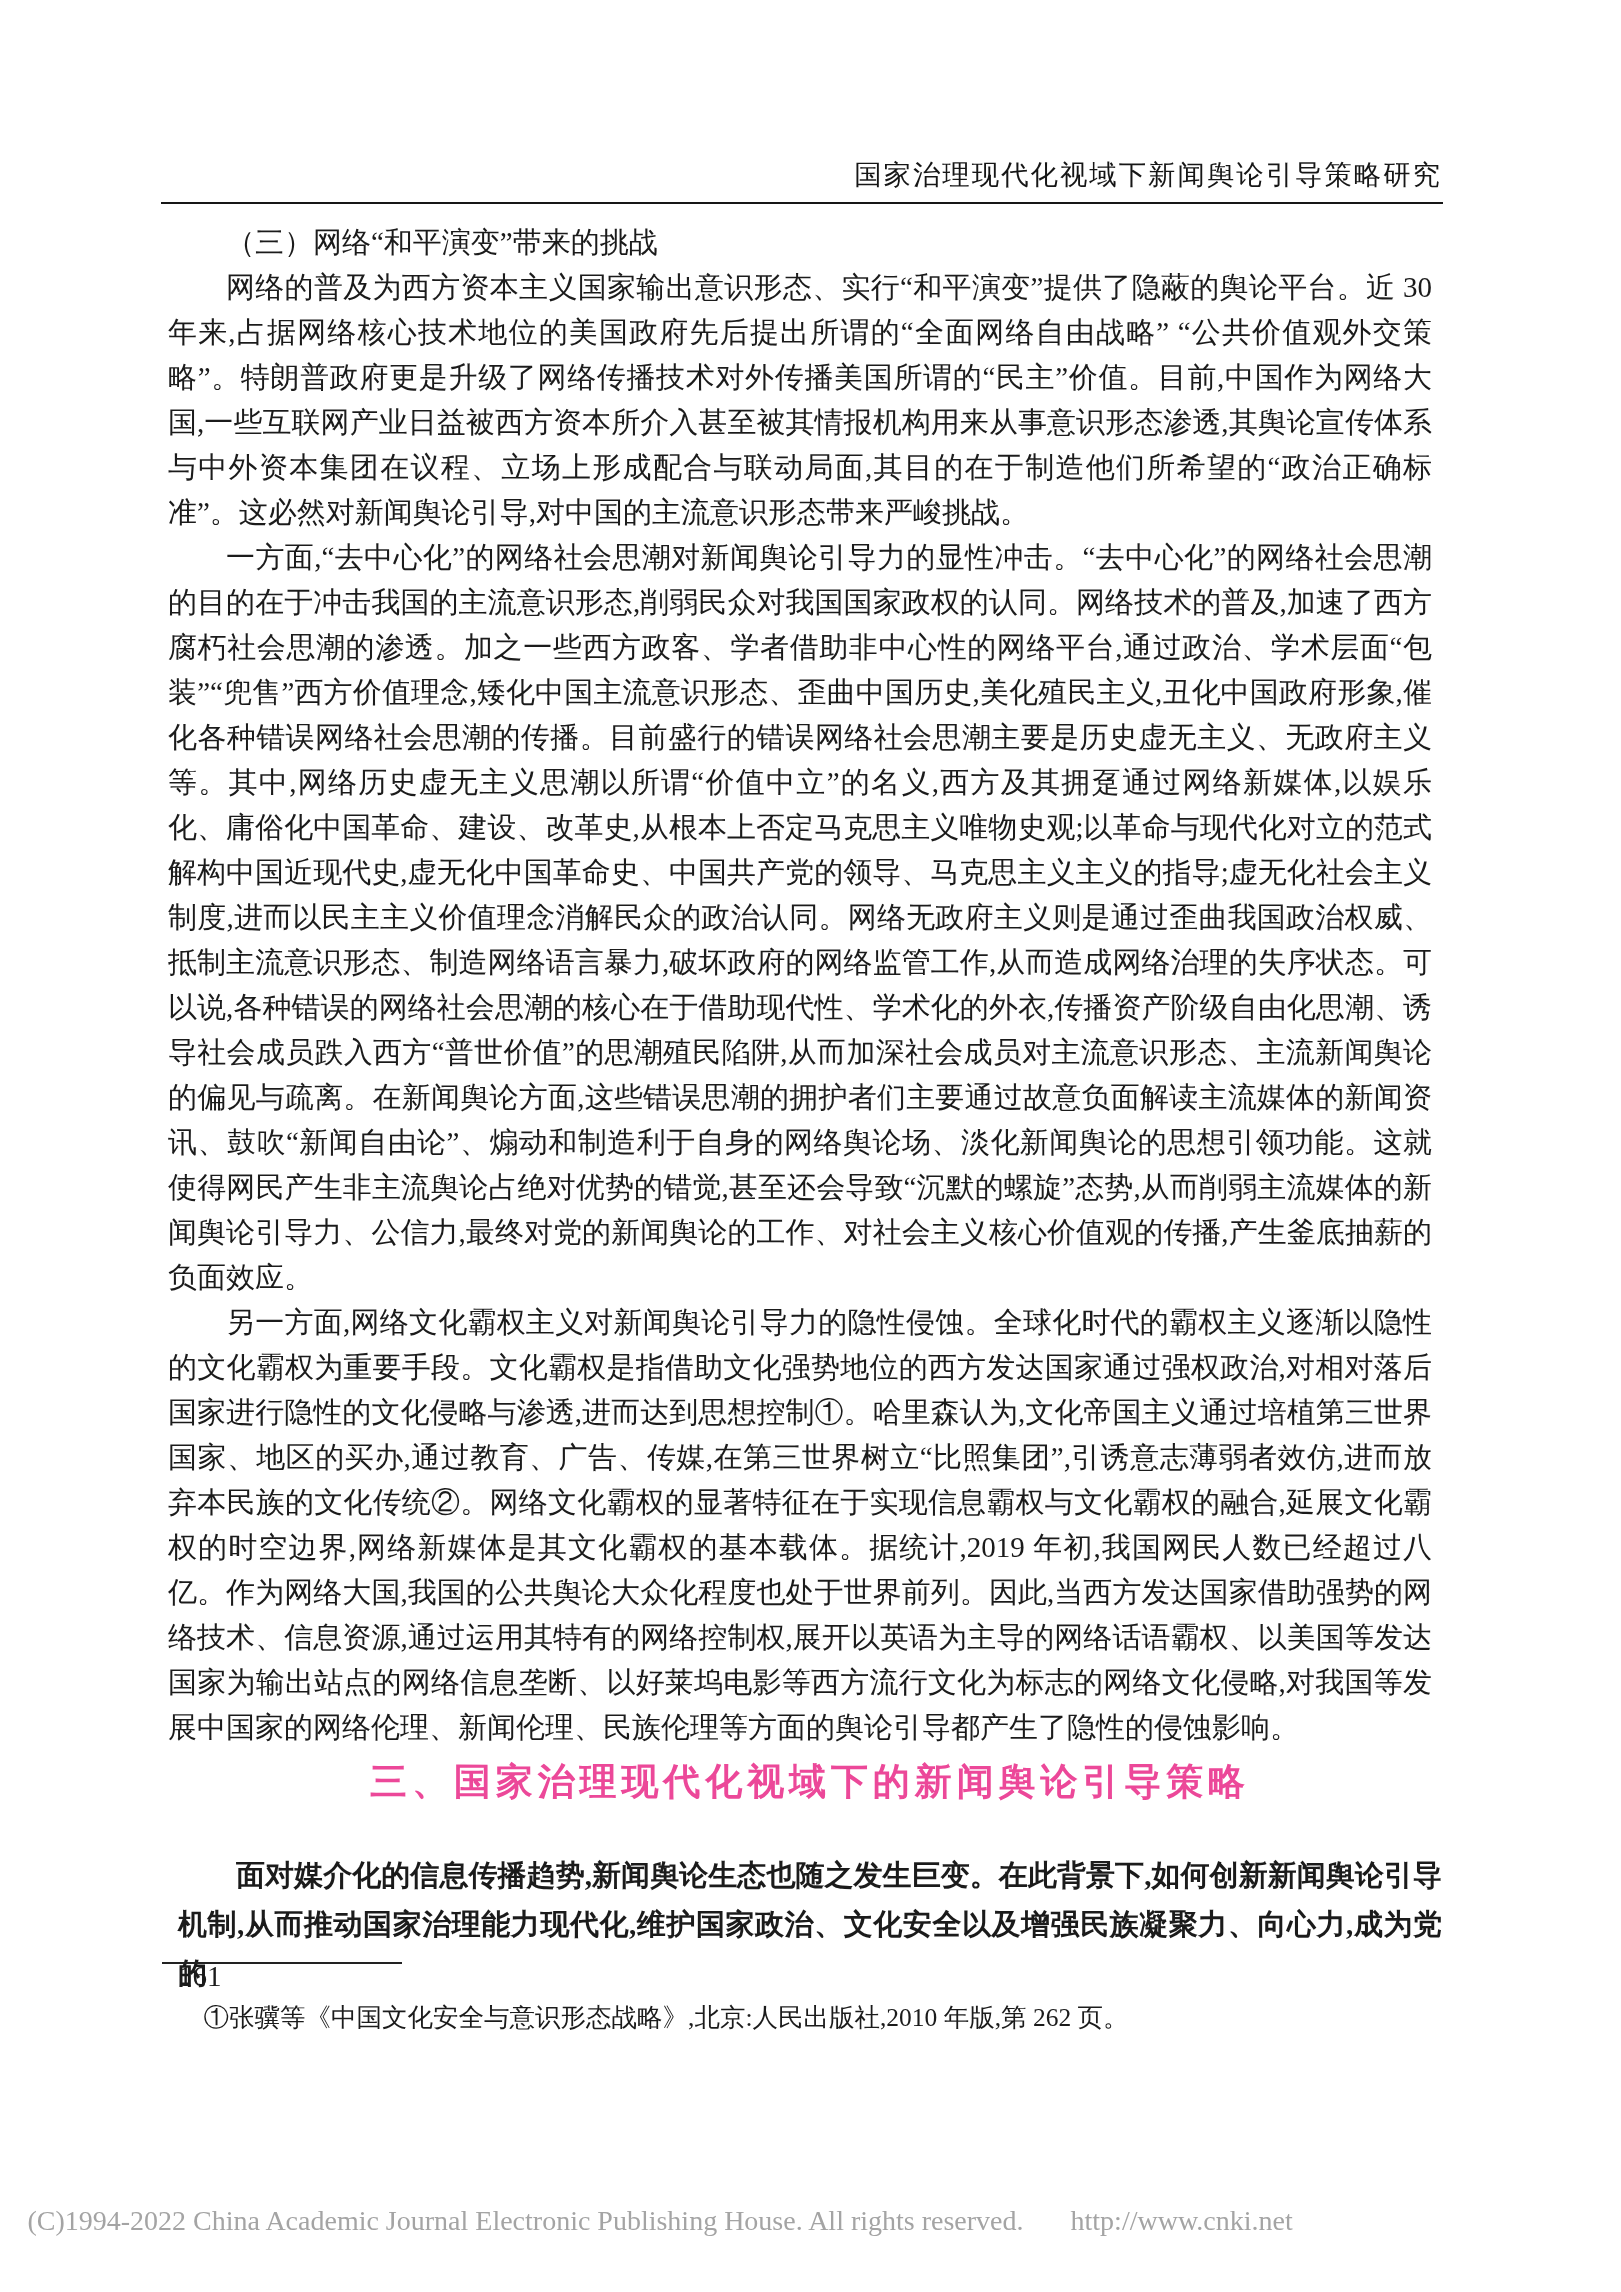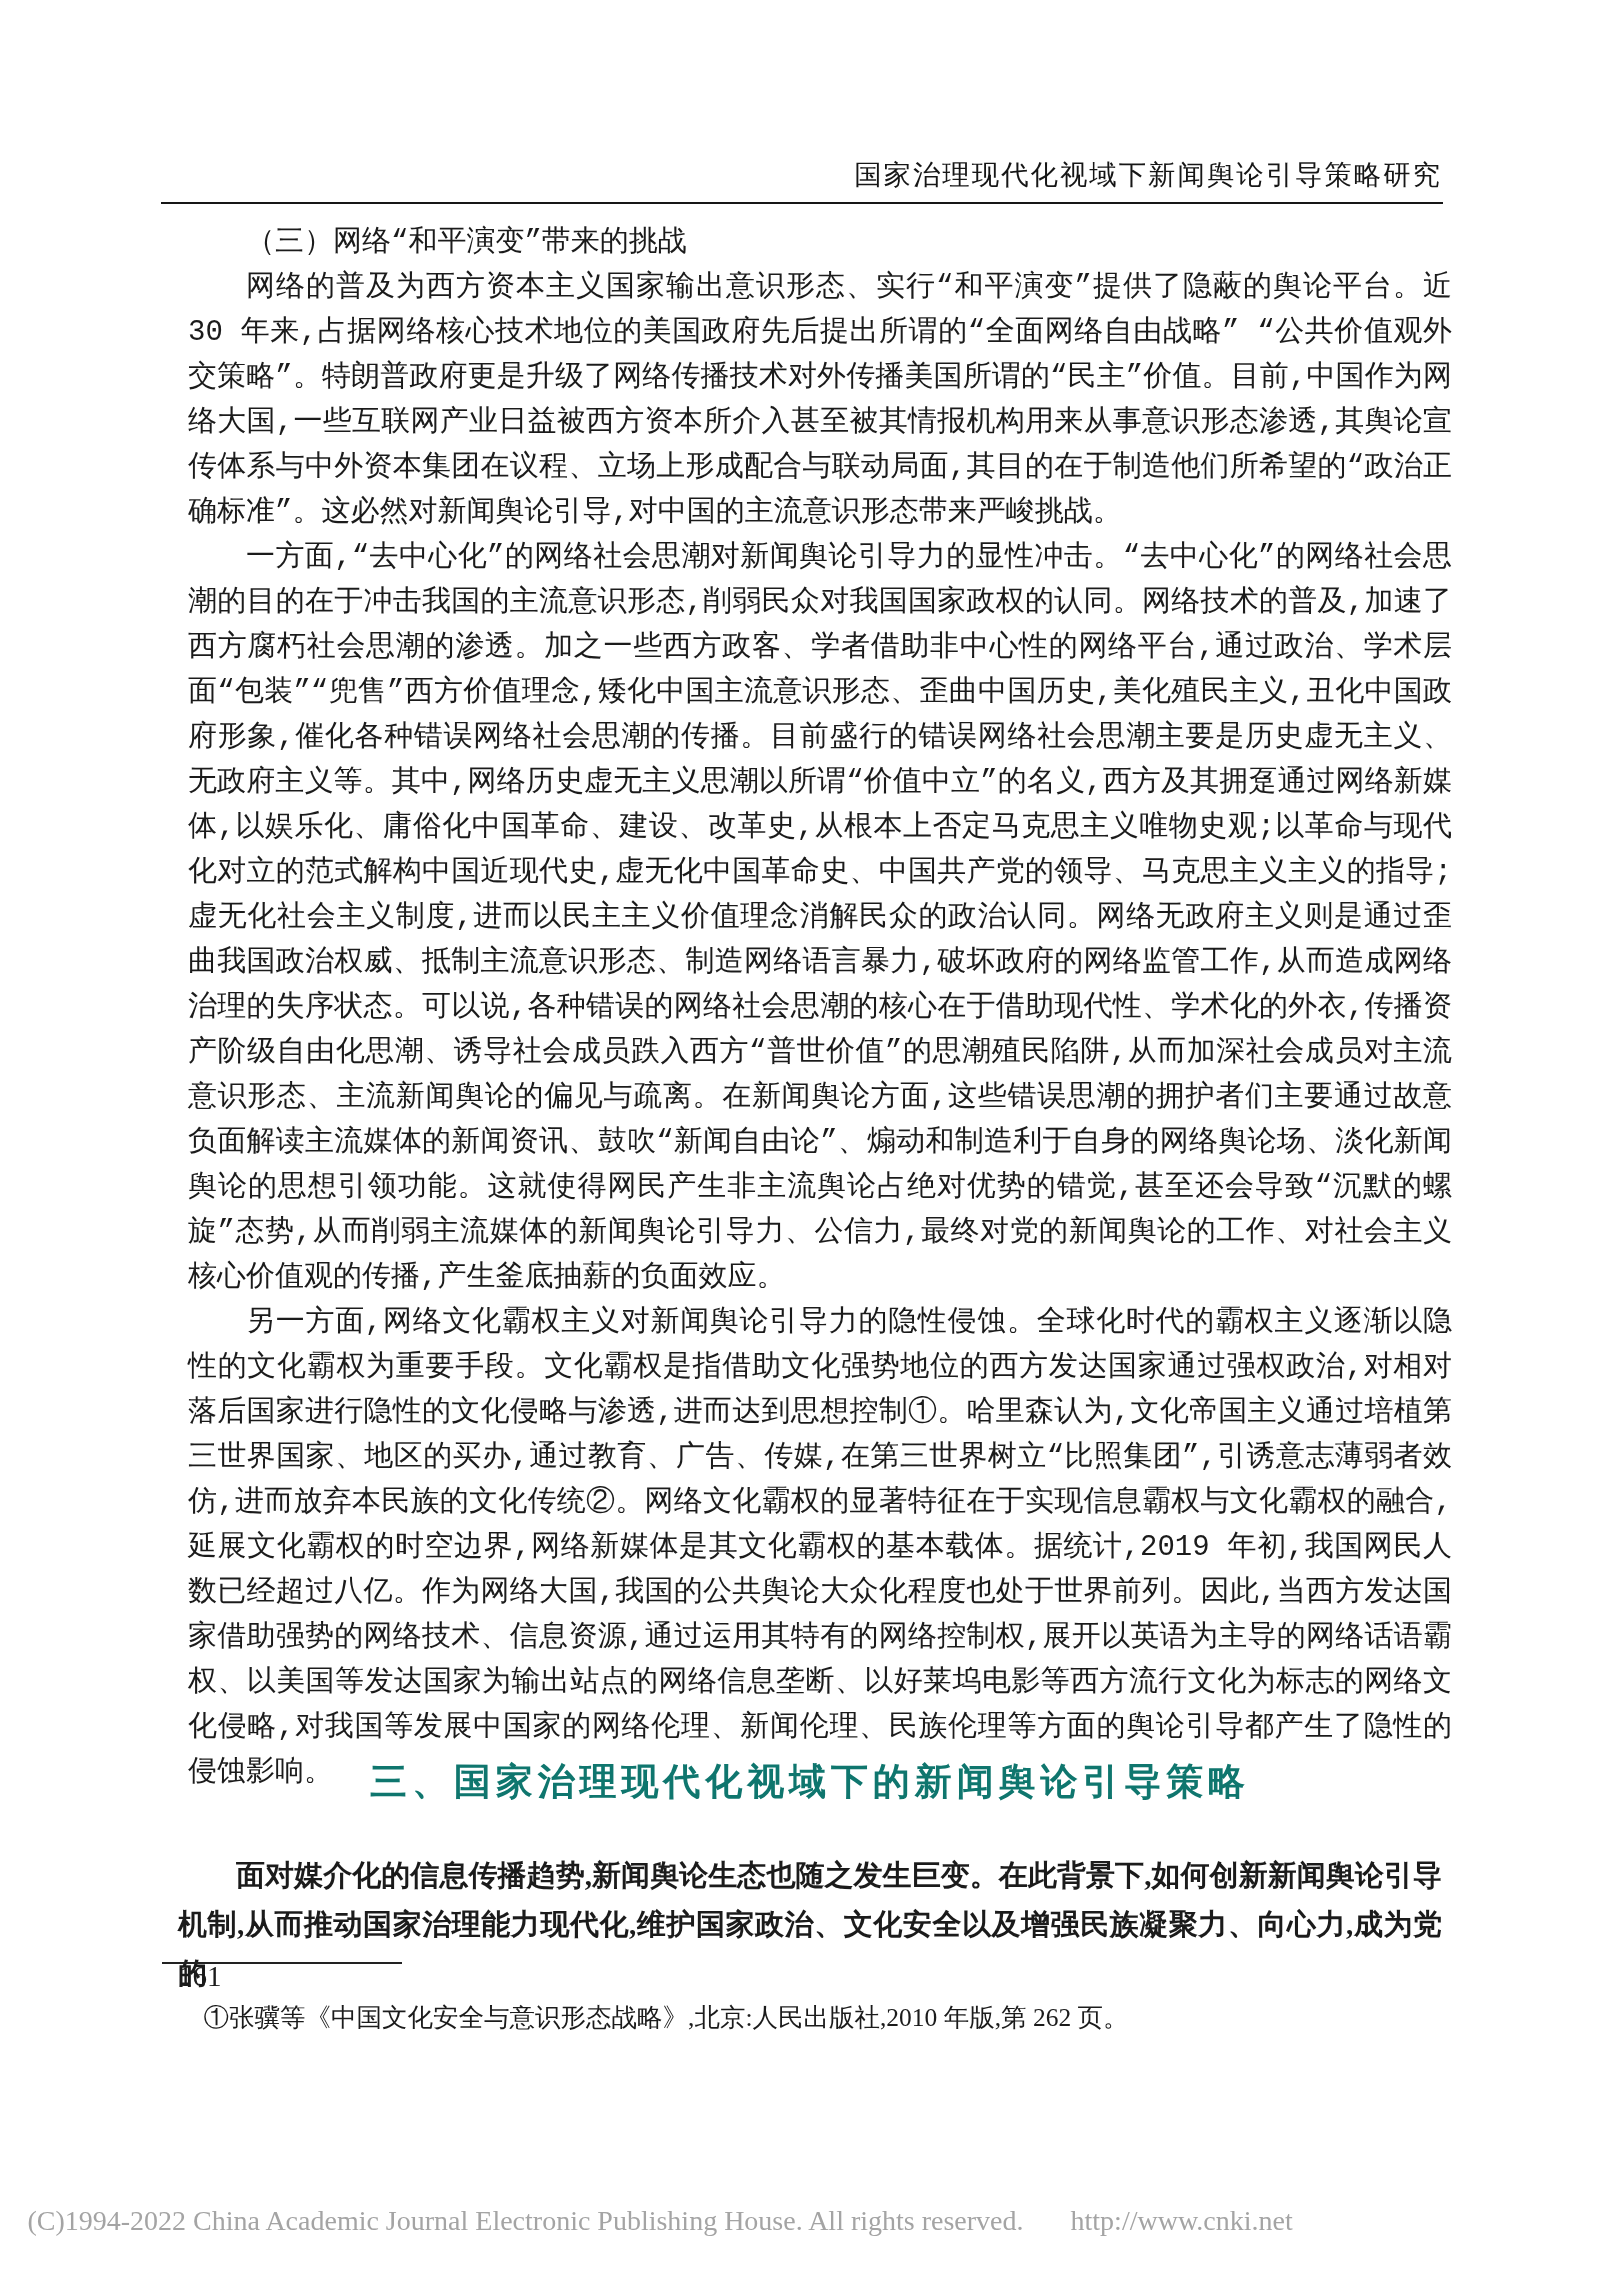--- a/index.html
+++ b/index.html
@@ -19,34 +19,34 @@
     text-align:right; font-size:27.4px; letter-spacing:2px;
     white-space:nowrap; color:#161616;
   }
   .head-rule {
     position:absolute; top:202px; left:161px; width:1282px;
     height:0; border-top:2px solid #161616;
   }
 
   
   .article {
-    position:absolute; top:220px; left:188px; width:1264px;
+    position:absolute; top:220px; left:168px; width:1264px;
     font-size:29px; line-height:45px;
-    text-align:justify; text-justify:inter-ideograph;font-family:Liberation Mono, monospace;
+    text-align:justify; text-justify:inter-ideograph;
   }
   .article p { margin:0; text-indent:2em; }
   .subsection-title { text-indent:2em; margin:0; }
 
   .heading-block {
     position:absolute; top:1753px; left:178px; width:1264px;
     text-align:center;
   }
   .section-heading {
     margin:0; font-size:37px; font-weight:bold;
-    letter-spacing:4.9px; line-height:57px; color:#0f766e;
+    letter-spacing:4.9px; line-height:57px; color:#ec4899;
   }
 
   .para-after {
     position:absolute; top:1851px; left:178px; width:1264px;
     font-size:29px; line-height:49px;
     text-align:justify; text-justify:inter-ideograph;
   }
   .para-after p { margin:0; text-indent:2em;font-weight:bold; }
 
   

